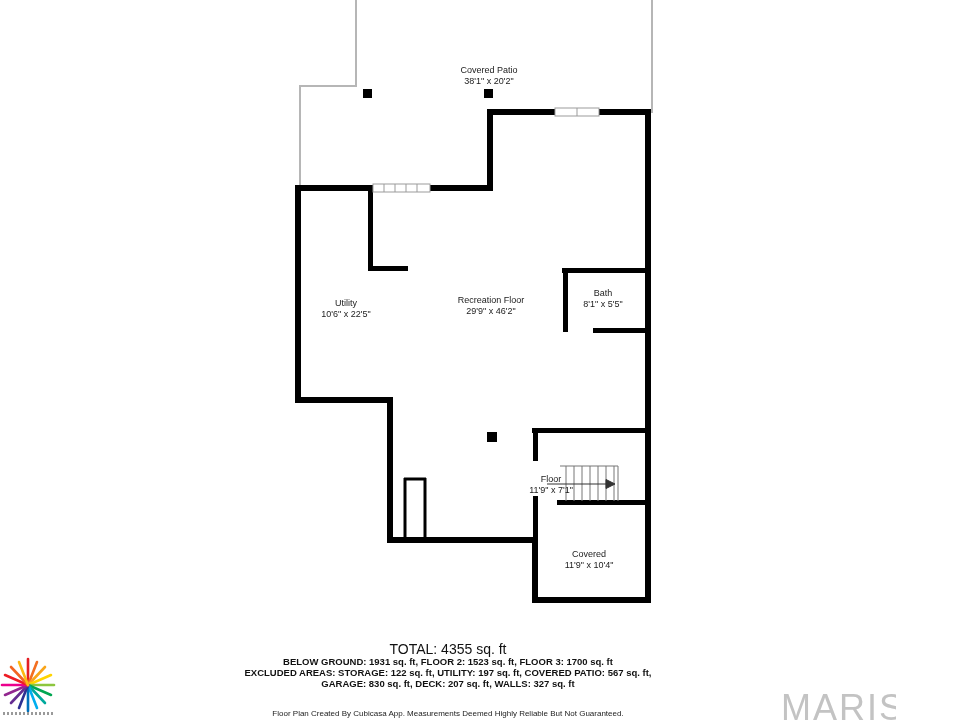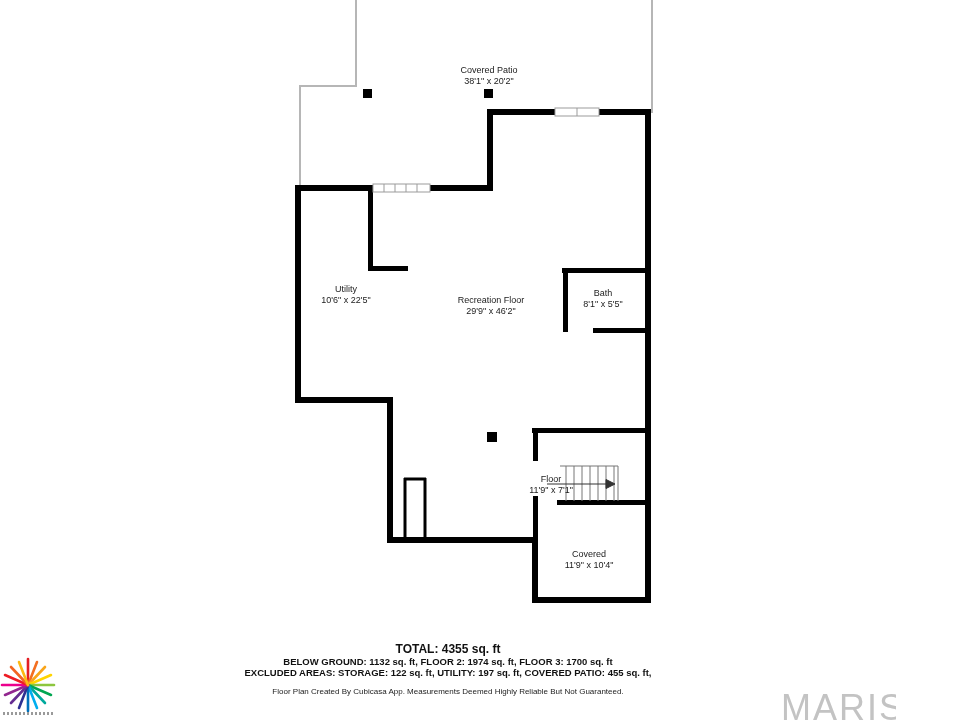--- a/index.html
+++ b/index.html
@@ -3,23 +3,23 @@
 <meta charset="utf-8">
 <style>
   html,body{margin:0;padding:0;background:#fff;}
   .stage{position:relative;width:896px;height:720px;background:#ffffff;overflow:hidden;
          font-family:"Liberation Sans",sans-serif;color:#1b1b1b;}
   .plan-svg{position:absolute;left:0;top:0;}
   .room-label{position:absolute;transform:translateX(-50%);text-align:center;white-space:nowrap;
               font-size:9px;line-height:10.5px;color:#1b1b1b;}
   .room-name,.room-dims{display:block;}
   .summary{position:absolute;left:0;right:0;top:643px;text-align:center;color:#111;}
-  .summary-total{font-size:12px;font-weight:700;line-height:13px;}
+  .summary-total{font-size:14px;font-weight:400;line-height:13px;}
   .summary-line{font-size:9.5px;font-weight:700;line-height:11px;}
-  .summary-disclaimer{font-size:8px;font-weight:400;margin-top:9px;color:#222;}
+  .summary-disclaimer{font-size:8px;font-weight:400;margin-top:20px;color:#222;}
   .logo-caption{position:absolute;left:3px;top:712px;width:50px;height:3px;
                 background:repeating-linear-gradient(90deg,#9a9a9a 0 2px,rgba(0,0,0,0) 2px 4px);}
   .compass-n{position:absolute;left:915px;top:666px;font-size:10px;font-weight:700;color:#111;}
   .watermark{position:absolute;right:-9px;bottom:-9px;font-size:36px;color:#c3c3c3;
              letter-spacing:2px;font-weight:400;}
 </style>
 </head>
 <body>
 
 <div class="stage">
@@ -120,21 +120,21 @@
       <line x1="0" y1="0" x2="-23" y2="-10" stroke="#ed1c24"></line>
       <line x1="0" y1="0" x2="-17" y2="-18" stroke="#f26522"></line>
       <line x1="0" y1="0" x2="-9" y2="-23" stroke="#fdb913"></line>
     </g>
   </svg>
 
   <div class="room-label" style="left:489px;top:65px">
     <span class="room-name">Covered Patio</span>
     <span class="room-dims">38'1" x 20'2"</span>
   </div>
-  <div class="room-label" style="left:346px;top:284px">
+  <div class="room-label" style="left:346px;top:298px">
     <span class="room-name">Utility</span>
     <span class="room-dims">10'6" x 22'5"</span>
   </div>
   <div class="room-label" style="left:491px;top:295px">
     <span class="room-name">Recreation Floor</span>
     <span class="room-dims">29'9" x 46'2"</span>
   </div>
   <div class="room-label" style="left:603px;top:288px">
     <span class="room-name">Bath</span>
     <span class="room-dims">8'1" x 5'5"</span>
@@ -143,22 +143,23 @@
     <span class="room-name">Floor</span>
     <span class="room-dims">11'9" x 7'1"</span>
   </div>
   <div class="room-label" style="left:589px;top:549px">
     <span class="room-name">Covered</span>
     <span class="room-dims">11'9" x 10'4"</span>
   </div>
 
   <div class="summary">
     <div class="summary-total">TOTAL: 4355 sq. ft</div>
-    <div class="summary-line">BELOW GROUND: 1132 sq. ft, FLOOR 2: 1974 sq. ft, FLOOR 3: 1700 sq. ft</div>
-    <div class="summary-line">EXCLUDED AREAS: STORAGE: 122 sq. ft, UTILITY: 197 sq. ft, COVERED PATIO: 455 sq. ft,</div>
+    <div class="summary-line">BELOW GROUND: 1931 sq. ft, FLOOR 2: 1523 sq. ft, FLOOR 3: 1700 sq. ft</div>
+    <div class="summary-line">EXCLUDED AREAS: STORAGE: 122 sq. ft, UTILITY: 197 sq. ft, COVERED PATIO: 567 sq. ft,</div>
+    <div class="summary-line">GARAGE: 830 sq. ft, DECK: 207 sq. ft, WALLS: 327 sq. ft</div>
     <div class="summary-disclaimer">Floor Plan Created By Cubicasa App. Measurements Deemed Highly Reliable But Not Guaranteed.</div>
   </div>
 
   <div class="logo-caption"></div>
 
   <span class="compass-n">N</span>
 
   <div class="watermark">MARIS</div>
 
 </div>

